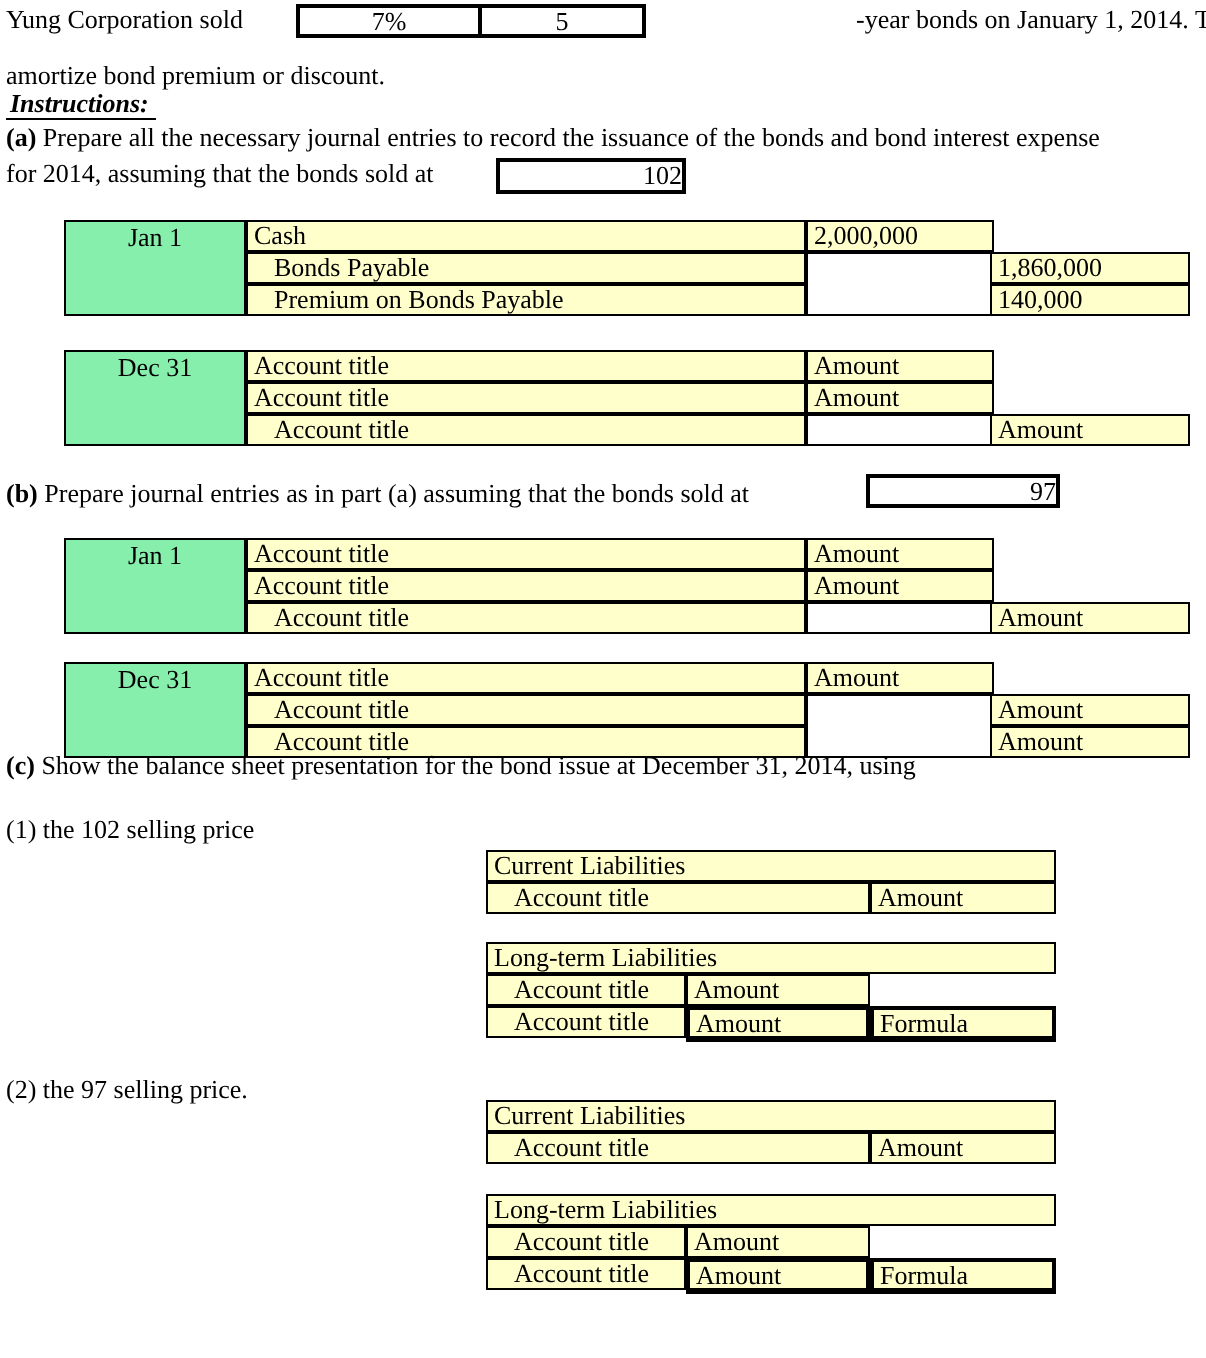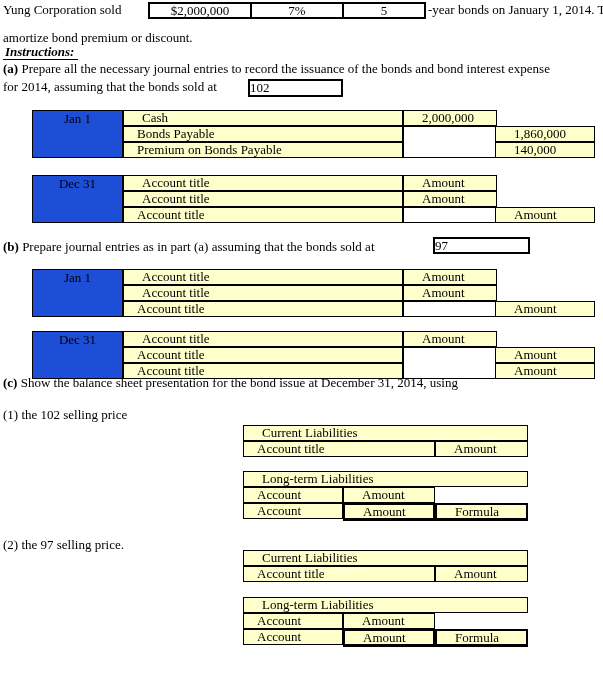--- a/index.html
+++ b/index.html
@@ -3,43 +3,42 @@
 <meta charset="utf-8">
 <style>
   html,body{margin:0;padding:0;background:#fff;}
   .page{position:relative;width:603px;height:679px;background:#fff;
         font-family:"Liberation Serif","DejaVu Serif",serif;font-size:13px;color:#000;
         overflow:hidden;}
   .txt{position:absolute;white-space:nowrap;line-height:14px;}
   .b{font-weight:bold;}
   .instr{font-weight:bold;font-style:italic;border-bottom:1px solid #000;padding:0 4px 0 2px;}
   .cell{position:absolute;box-sizing:border-box;border:1px solid #000;
-        background:#FFFFCC;line-height:14px;padding:0 18px;overflow:hidden;}
+        background:#FFFFCC;line-height:14px;padding:0 3px;overflow:hidden;}
   .white{background:#fff;}
   .left{text-align:left;}
   .right{}
   .ind{padding-left:13px;}
-  .datebox{position:absolute;box-sizing:border-box;border:1px solid #000;background:#1d4ed8;
+  .datebox{position:absolute;box-sizing:border-box;border:1px solid #000;background:#86efac;
         text-align:center;line-height:15px;}
   .inputrow{position:absolute;display:flex;}
   .ibox{box-sizing:border-box;border:2px solid #000;background:#fff;text-align:center;
         line-height:13px;height:17px;}
   .ibox+.ibox{border-left:1px solid #000;margin-left:-1px;}
   .pricebox{position:absolute;box-sizing:border-box;border:2px solid #000;background:#fff;
-        text-align:left;line-height:14px;}
+        text-align:right;line-height:14px;}
   .thickbox{border:2px solid #000;border-bottom:3px solid #000;}
 </style>
 </head>
 <body>
 
 <div class="page">
 
   <span class="txt" style="left:3px;top:3px">Yung Corporation sold</span>
   <div class="inputrow" style="left:148px;top:2px">
-    <div class="ibox" style="width:104px">$2,000,000</div>
     <div class="ibox" style="width:93px">7%</div>
     <div class="ibox" style="width:83px">5</div>
   </div>
   <span class="txt" style="left:428px;top:3px">-year bonds on January 1, 2014. The</span>
   <span class="txt" style="left:3px;top:31px">amortize bond premium or discount.</span>
   <span class="txt" style="left:3px;top:45px"><span class="instr">Instructions:</span></span>
 
   <span class="txt" style="left:3px;top:62px"><span class="b">(a)</span> <span>Prepare all the necessary journal entries to record the issuance of the bonds and bond interest expense</span></span>
   <span class="txt" style="left:3px;top:80px">for 2014, assuming that the bonds sold at</span>
   <div class="pricebox" style="left:248px;top:79px;width:95px;height:18px">102</div>

